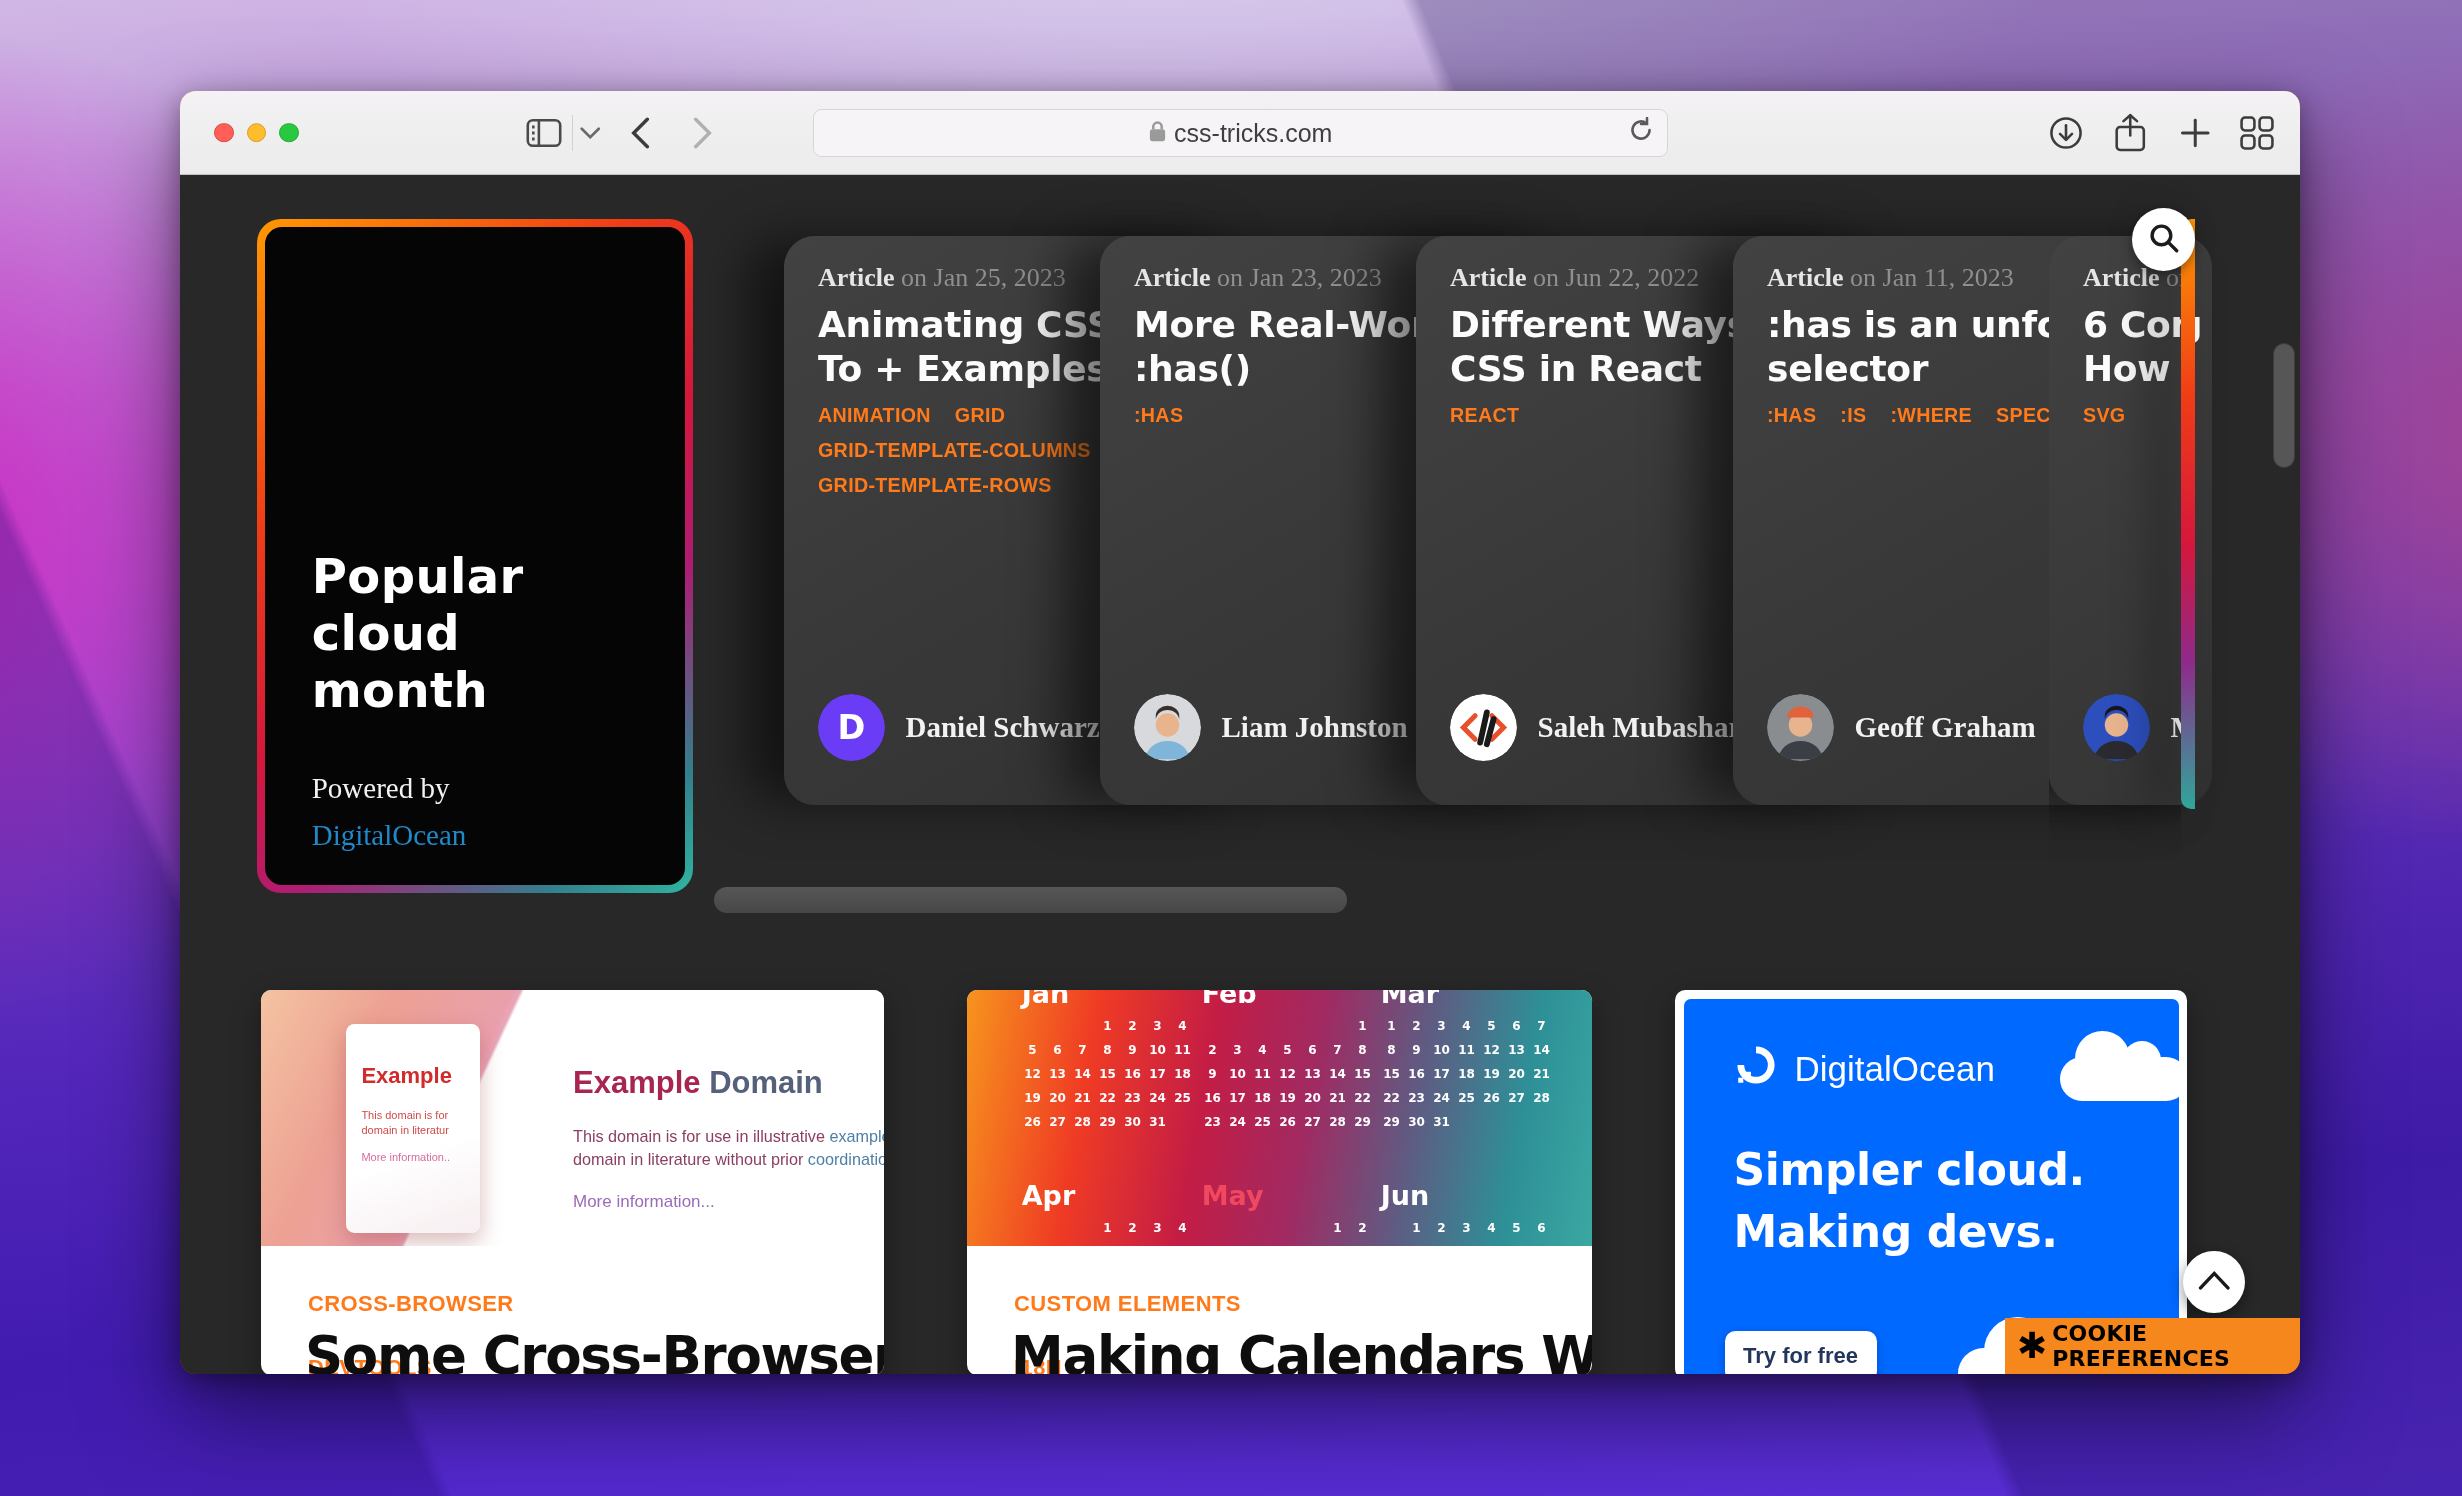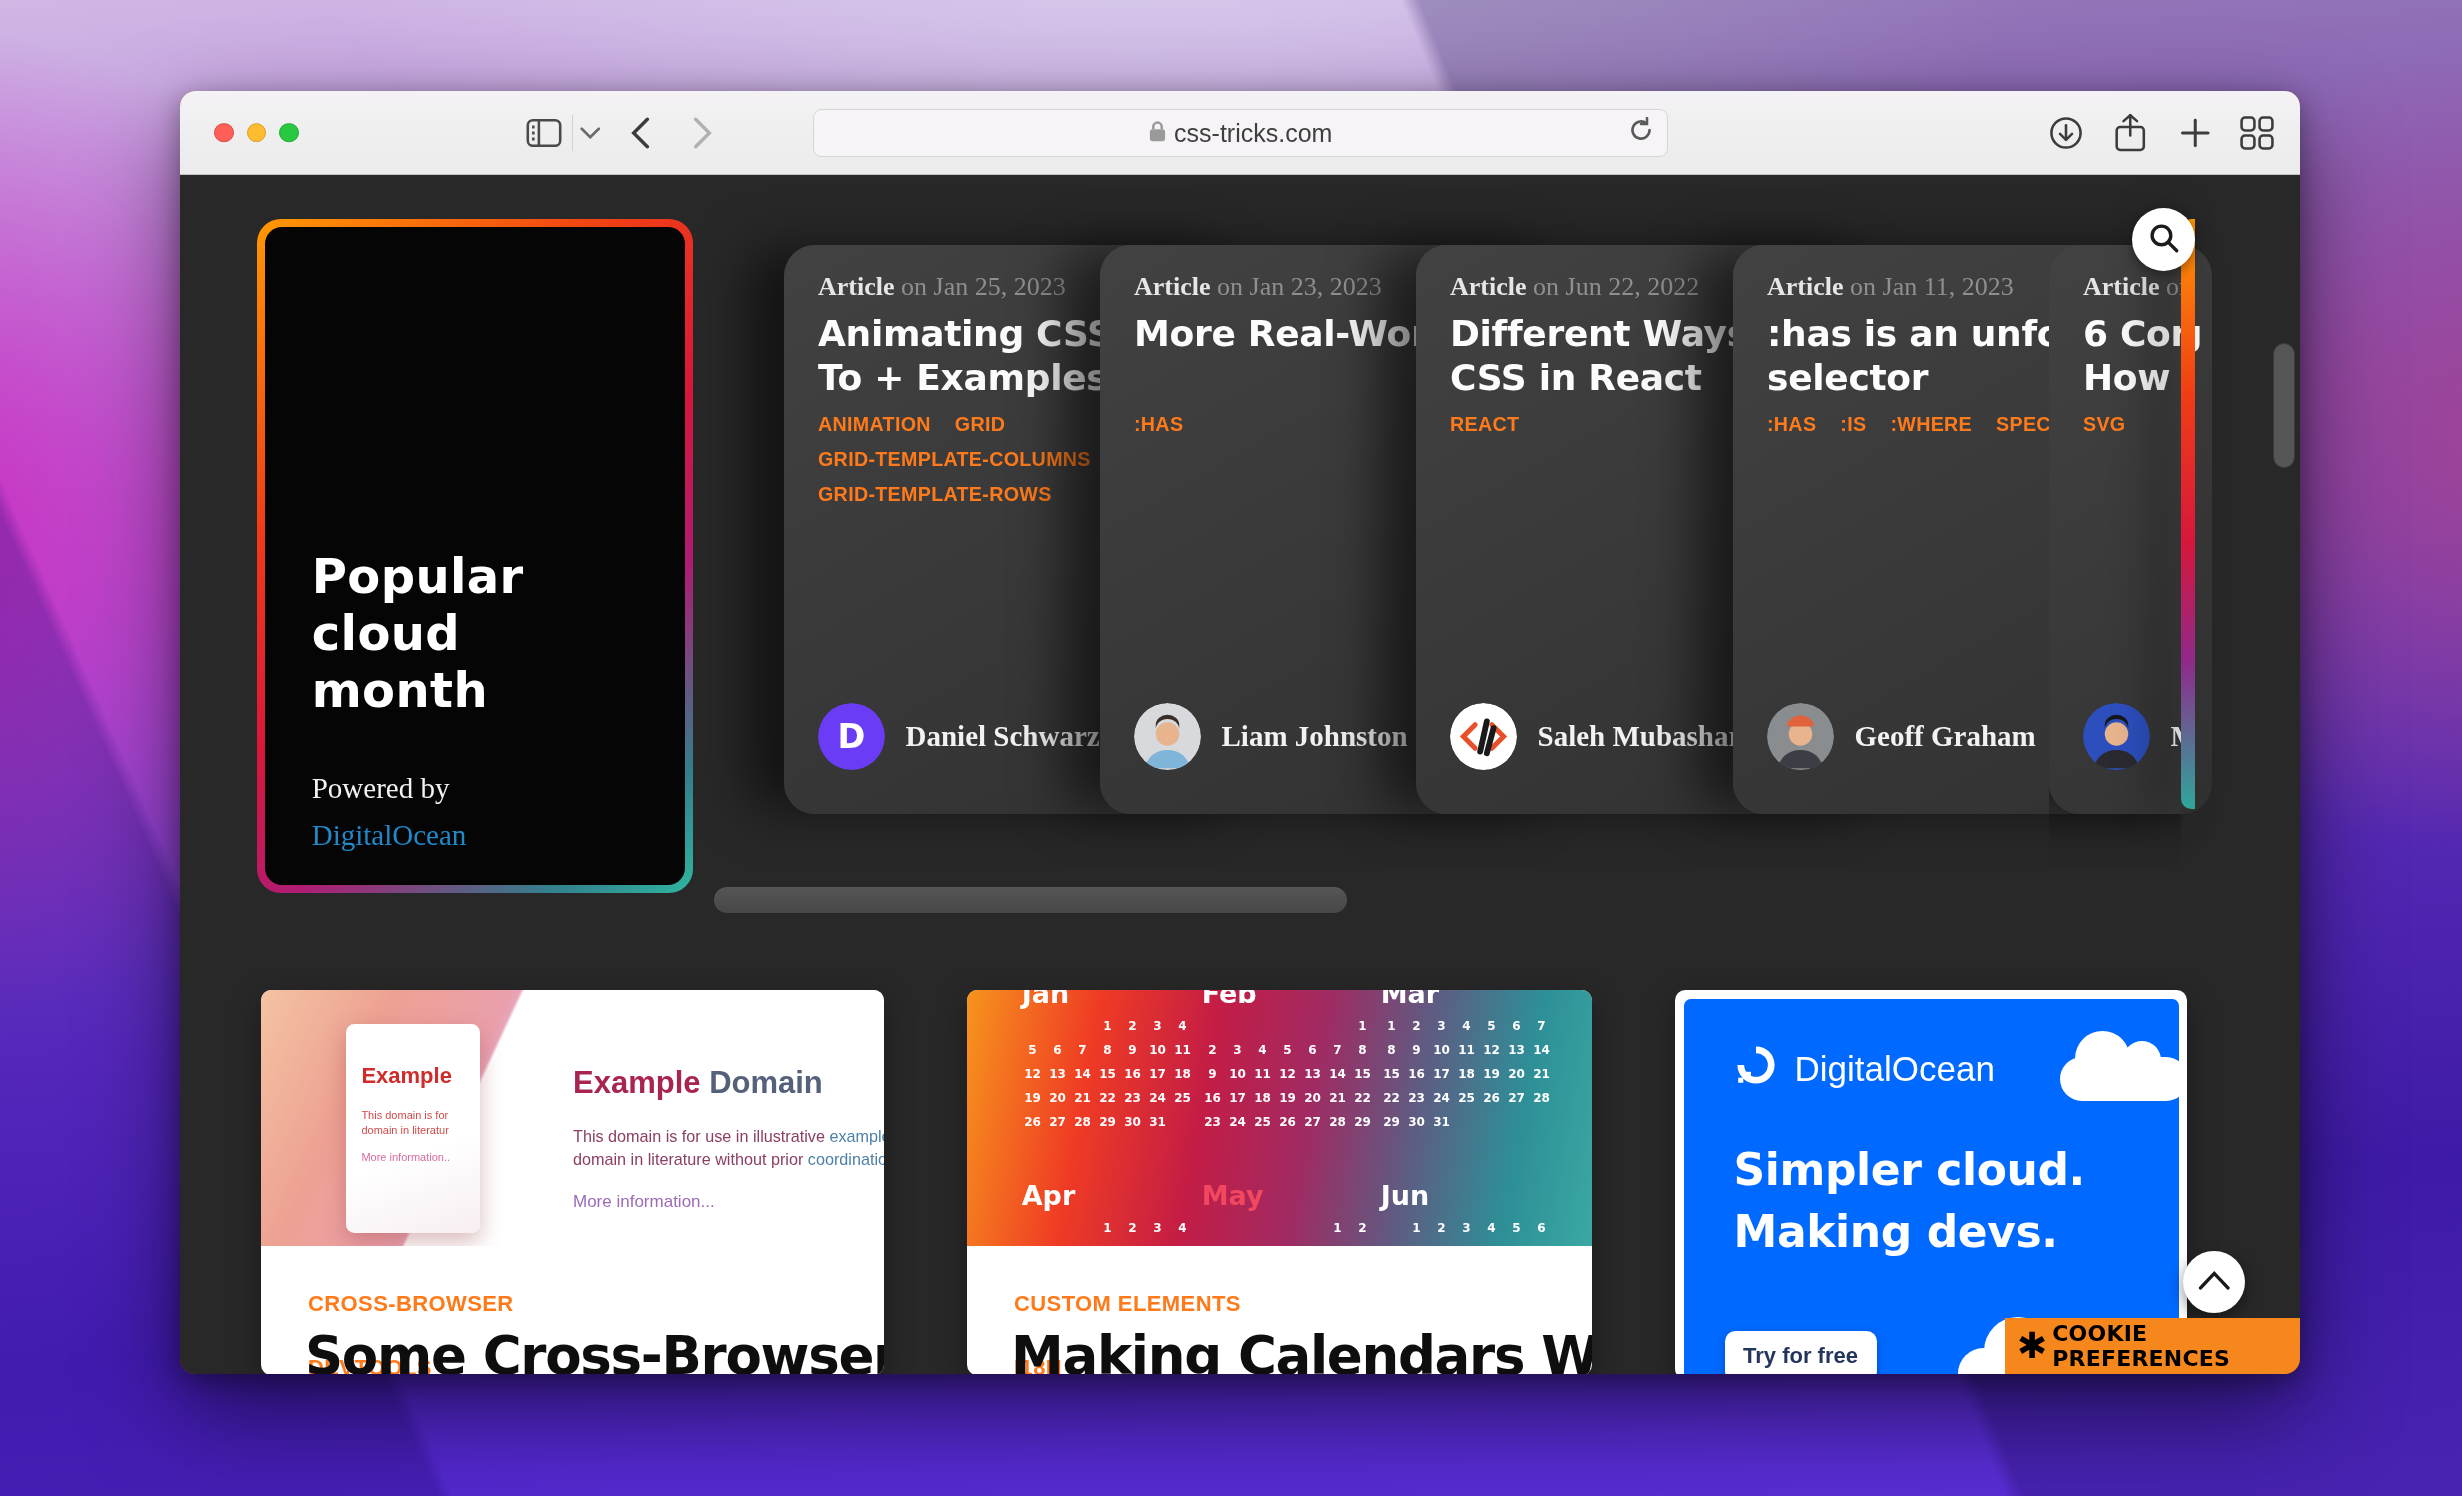--- a/index.html
+++ b/index.html
@@ -65,21 +65,21 @@
   }
   .popular-inner{
     width:100%; height:100%; background:#050505; border-radius:17px;
     padding:47px; position:relative; color:#fff;
   }
   .popular-title{ position:absolute; left:47px; top:321px; font-size:48px; line-height:57px; font-weight:800; letter-spacing:0.4px; font-family:"DejaVu Sans",sans-serif;}
   .powered{ position:absolute; left:47px; top:545px; font-family:"Liberation Serif",serif; font-size:29px; color:#f2f2f2;}
   .sponsor{ position:absolute; left:47px; top:592px; font-family:"Liberation Serif",serif; font-size:29px; color:#2089c9;}
 
   
-  .card-wrap{ position:absolute; top:70px; height:653px; width:479px; }
+  .card-wrap{ position:absolute; top:61px; height:653px; width:479px; }
   .card{
     position:absolute; left:0; top:0; width:479px; height:569px;
     border-radius:31px;
     background:linear-gradient(150deg,#424242 0%,#3a3a3a 45%,#313131 100%);
     box-shadow:-41px 0 51px -6.8px rgba(0,0,0,.55);
     color:#fff;
   }
   .clip5{ width:132px; overflow:hidden; border-radius:31px 0 0 31px; }
   .card-meta{ position:absolute; left:34px; top:27px; font-family:"Liberation Serif",serif; font-size:26px; white-space:nowrap;}
   .card-meta b{ color:#e6e6e6; font-weight:700;}
@@ -294,20 +294,21 @@
                 </svg></span>
     <span class="author-name">Daniel Schwarz</span>
             </div>
           </div>
         </div>
         <div class="card-wrap" style="left: 920px; z-index: 2;">
           <div class="card">
             <div class="card-meta"><b>Article</b> <span>on Jan 23, 2023</span></div>
             <div class="card-title">
               <div>More Real-World Uses for</div>
+              <div>:has()</div>
             </div>
             <div class="card-tags">
               <span class="tag">:HAS</span>
             </div>
             <div class="card-author">
               <span class="avatar"><svg viewBox="0 0 80 80" width="67" height="67">
                   <circle cx="40" cy="40" r="40" fill="#d7d9dc"></circle>
     <circle cx="40" cy="37" r="14" fill="#e8b48e"></circle>
                   <path d="M26 32 a14 13 0 0 1 28 0 l0 -6 a14 12 0 0 0 -28 0 z" fill="#3a2e28"></path>
     <path d="M14 78 a26 22 0 0 1 52 0 z" fill="#7fb5d8"></path>

